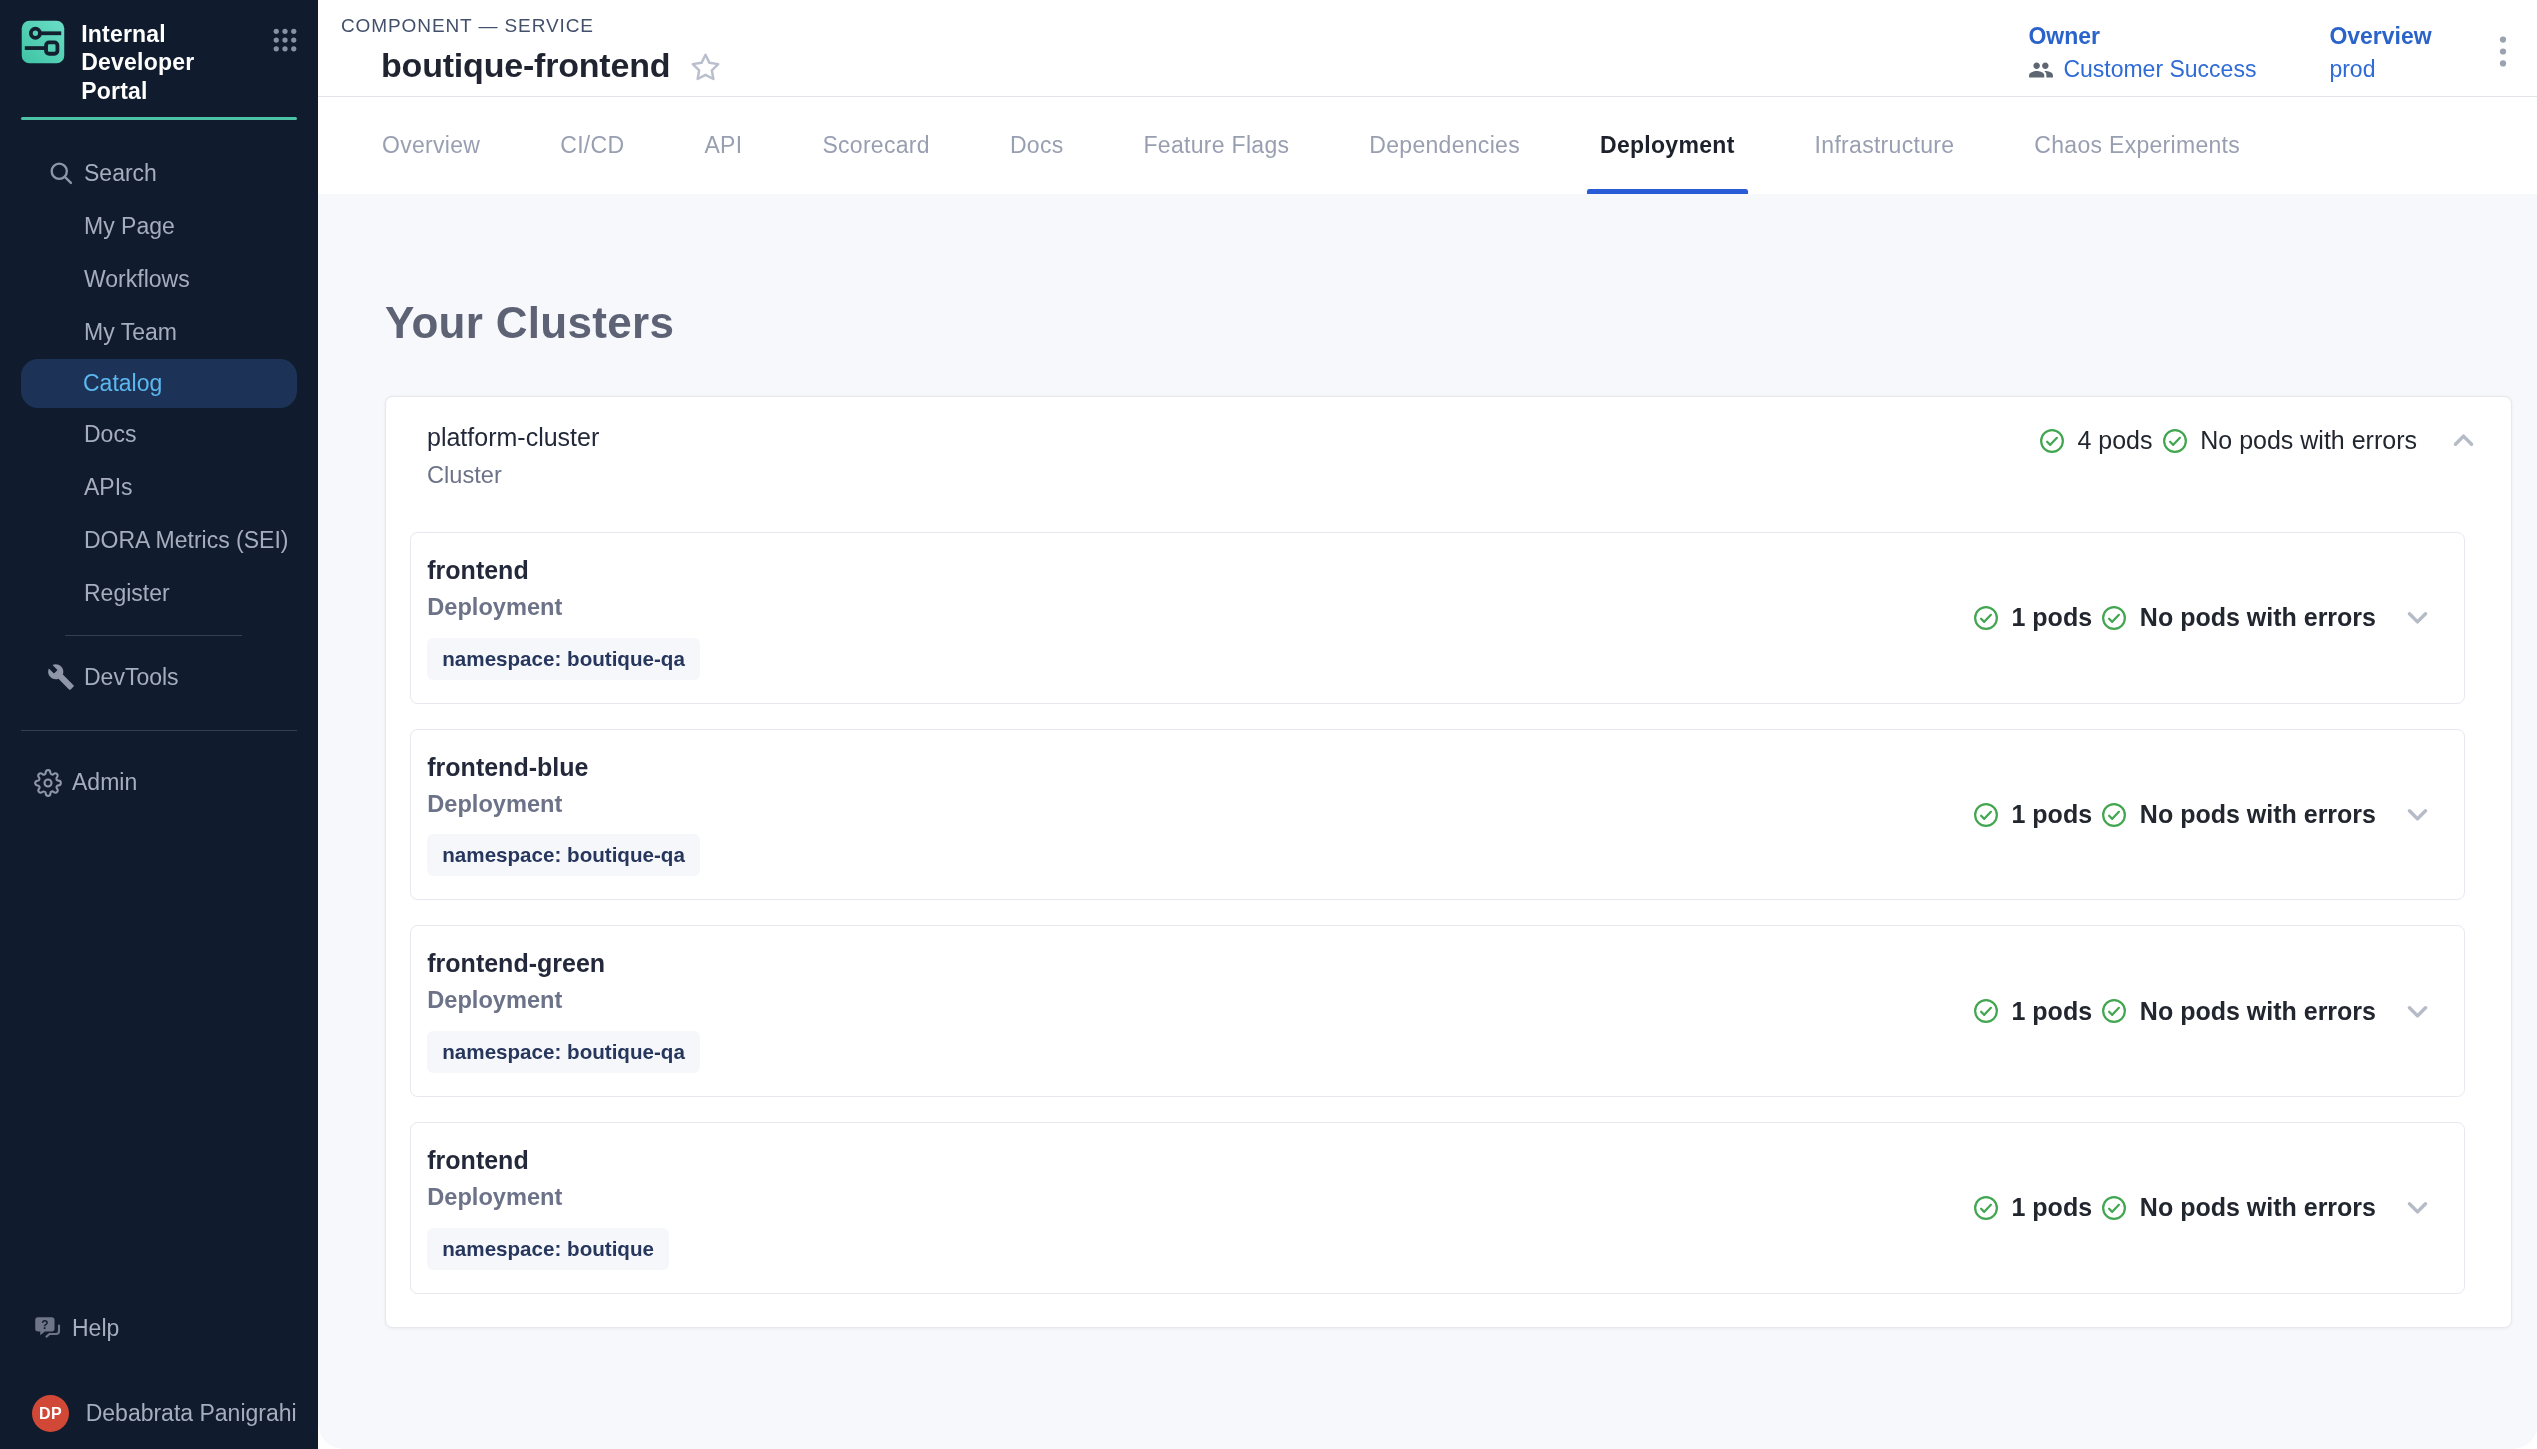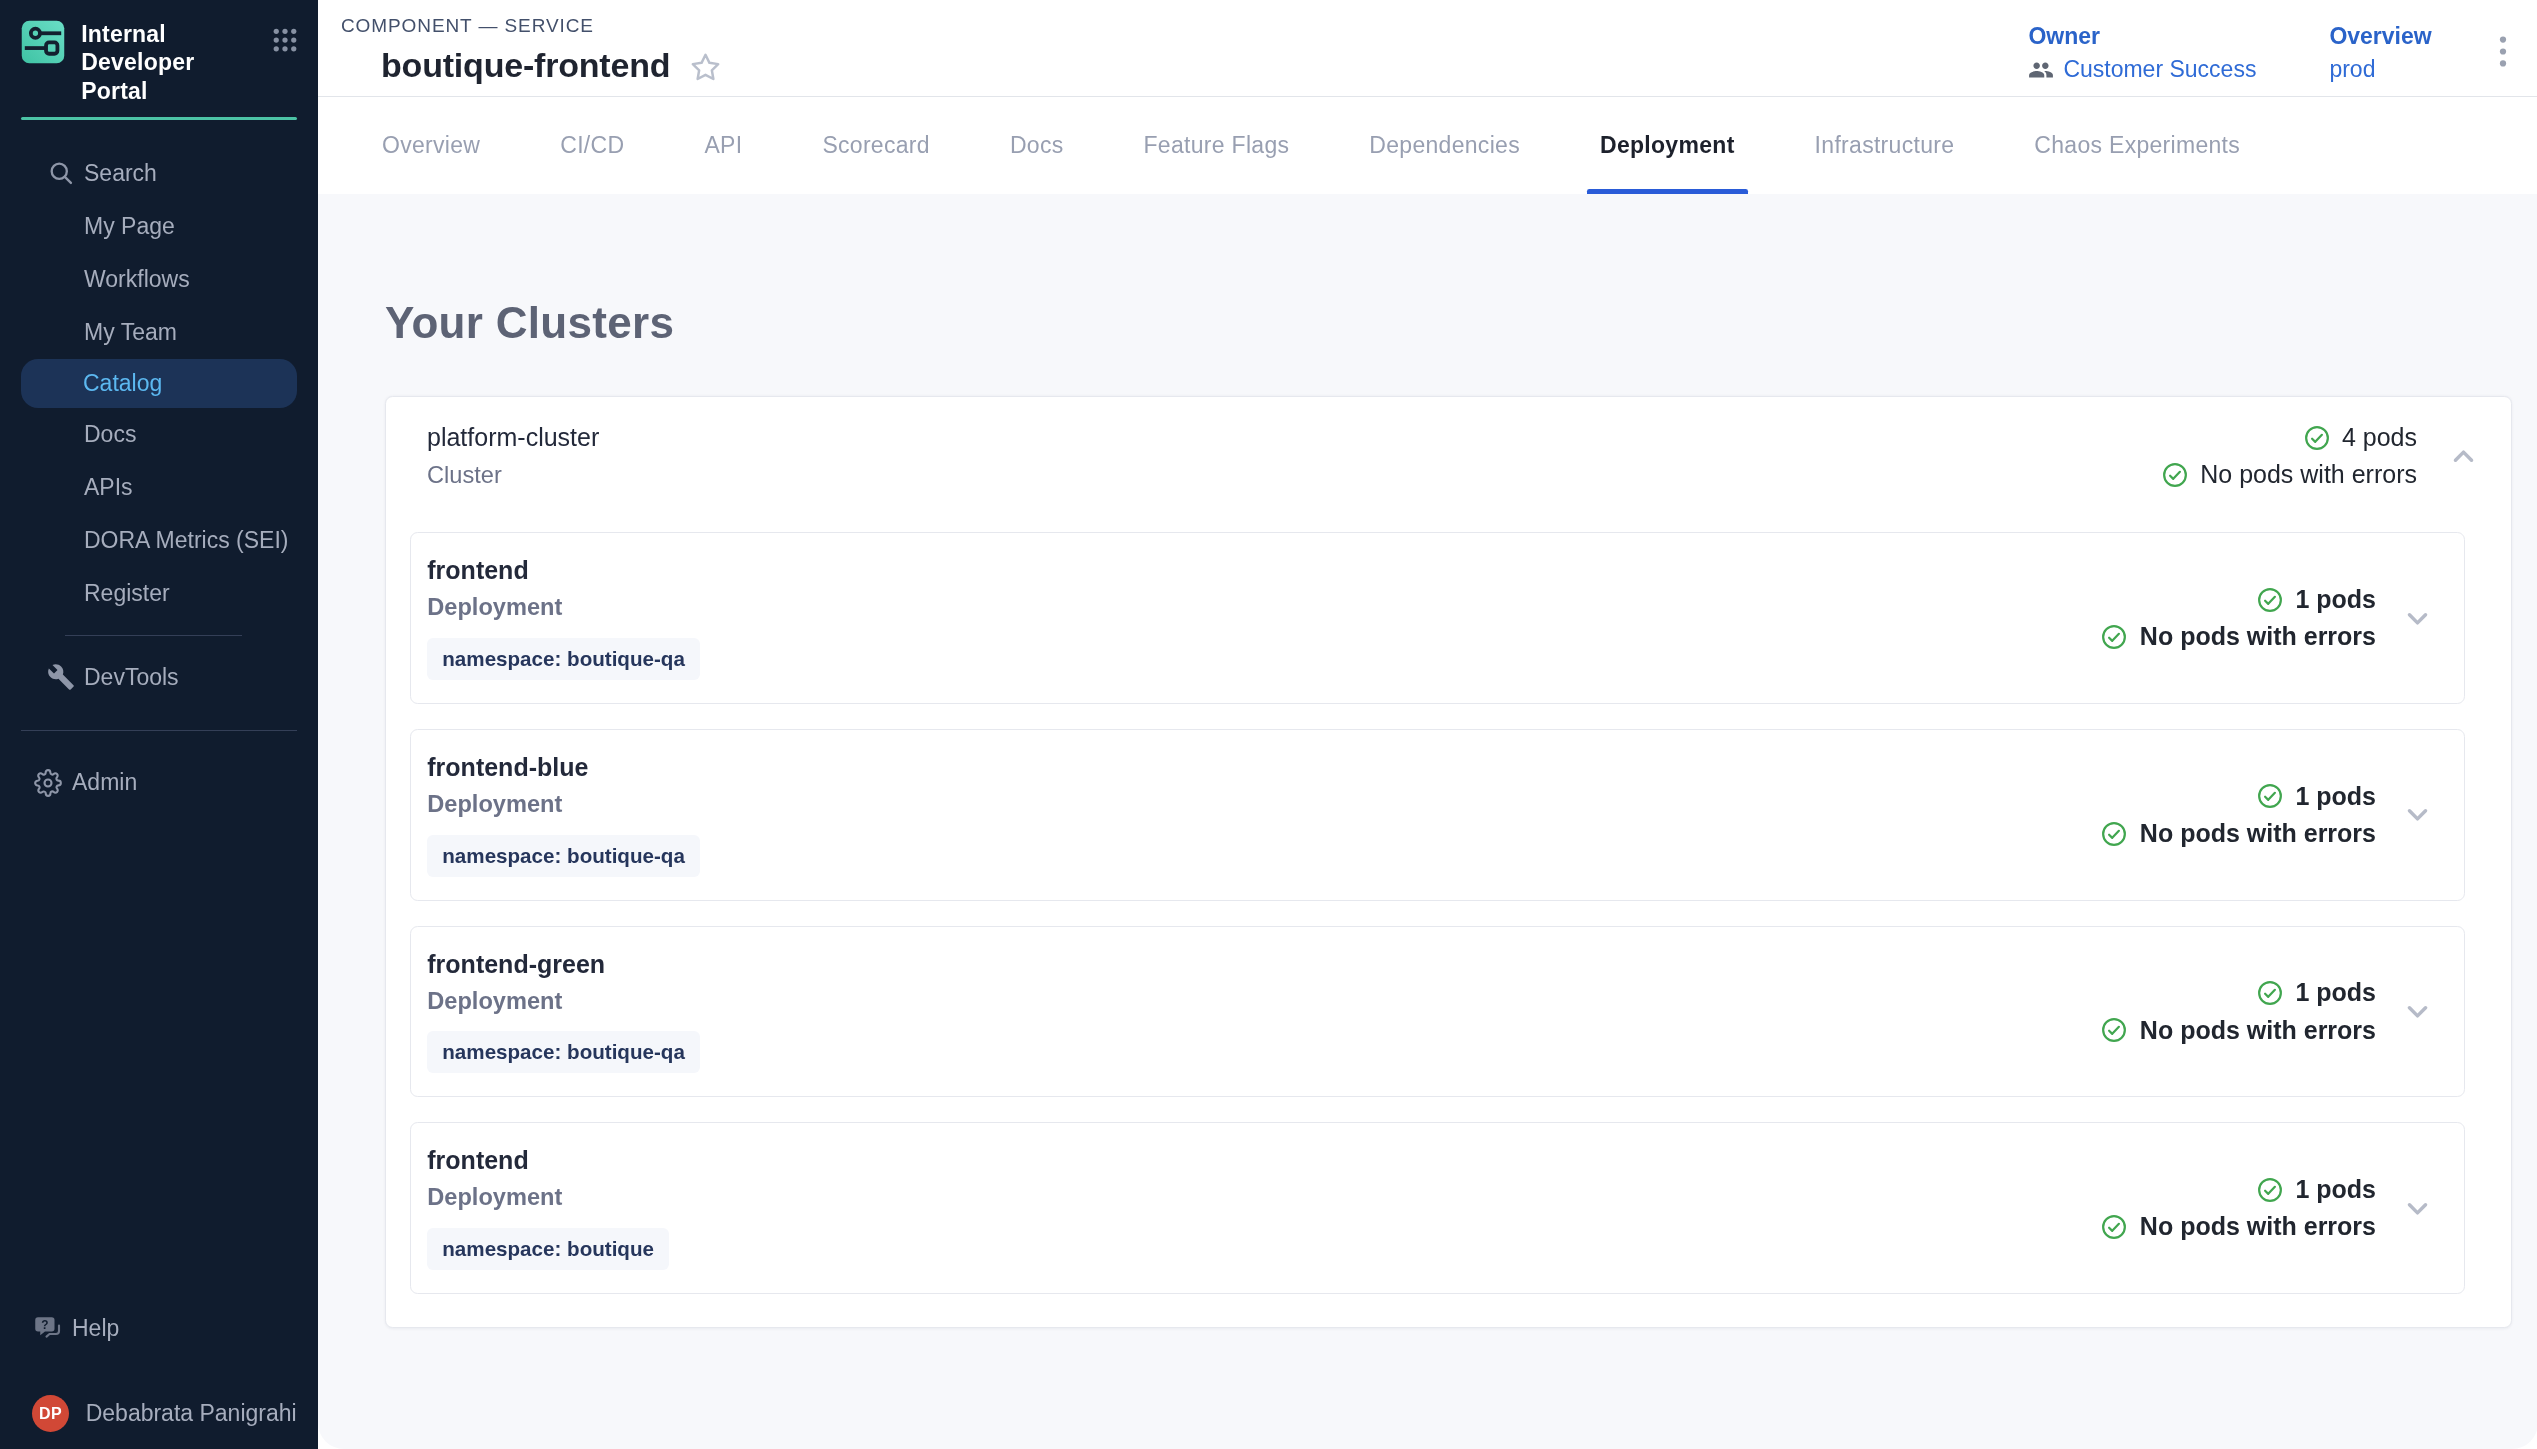--- a/index.html
+++ b/index.html
@@ -62,21 +62,21 @@
     background:#2a5cd8;border-radius:2.3px 2.3px 0 0;}
 
   .content{flex:1;padding:104px 26px 4px 67px;}
   .page-heading{margin:0 0 48px 0;font-size:44px;font-weight:600;color:#5d6375;letter-spacing:0.3px;}
 
   .cluster-card{background:#fff;border:0.8px solid #e6e8ee;border-radius:7.6px;box-shadow:0 0.8px 3px rgba(20,30,60,.06);}
   .cluster-head{display:flex;justify-content:space-between;align-items:flex-start;padding:26px 30px 0 41px;}
   .entity-name{font-size:25px;color:#23293a;}
   .entity-type{font-size:23.6px;color:#6c7288;margin-top:10px;}
   .head-right{display:flex;align-items:center;gap:29px;}
-  .pods{display:flex;flex-direction:column;align-items:flex-end;gap:8.4px;}
+  .pods{display:flex;flex-direction:row;align-items:flex-end;gap:8.4px;}
   .pod-line{display:flex;align-items:center;gap:11.4px;font-size:25px;color:#21262f;}
   .pod-line .ico{width:28px;height:28px;color:#41a64f;display:flex;}
   .pod-line .ico svg{width:100%;height:100%;}
   .chev{width:35px;height:35px;color:#b6bbc8;cursor:pointer;display:flex;}
   .chev svg{width:100%;height:100%;}
 
   .deployments{padding:43px 46px 33px 23.6px;display:flex;flex-direction:column;gap:25px;}
   .dep-card{min-height:163px;background:#fff;border:0.8px solid #e6e8ee;border-radius:7.6px;
     display:flex;justify-content:space-between;align-items:center;padding:23px 29px 23px 16.7px;font-weight:bold;}
   .dep-left .entity-type{margin-top:9px;}

